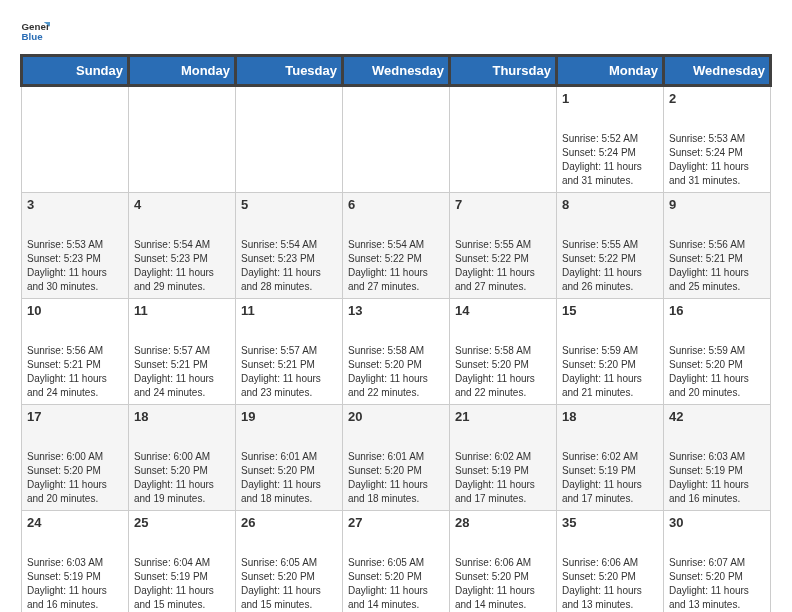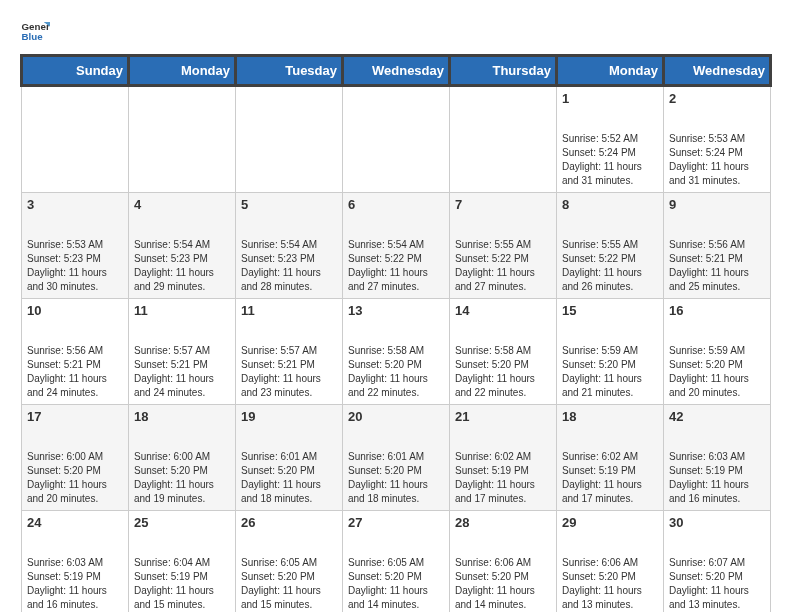--- a/index.html
+++ b/index.html
@@ -229,21 +229,21 @@
         </td>
         <td>
           <span class="day-number">27</span>
           <div class="day-info">Sunrise: 6:05 AM<br>Sunset: 5:20 PM<br>Daylight: 11 hours and 14 minutes.</div>
         </td>
         <td>
           <span class="day-number">28</span>
           <div class="day-info">Sunrise: 6:06 AM<br>Sunset: 5:20 PM<br>Daylight: 11 hours and 14 minutes.</div>
         </td>
         <td>
-          <span class="day-number">29</span>
+          <span class="day-number">35</span>
           <div class="day-info">Sunrise: 6:06 AM<br>Sunset: 5:20 PM<br>Daylight: 11 hours and 13 minutes.</div>
         </td>
         <td>
           <span class="day-number">30</span>
           <div class="day-info">Sunrise: 6:07 AM<br>Sunset: 5:20 PM<br>Daylight: 11 hours and 13 minutes.</div>
         </td>
       </tr>
     </tbody>
 </table>
 

